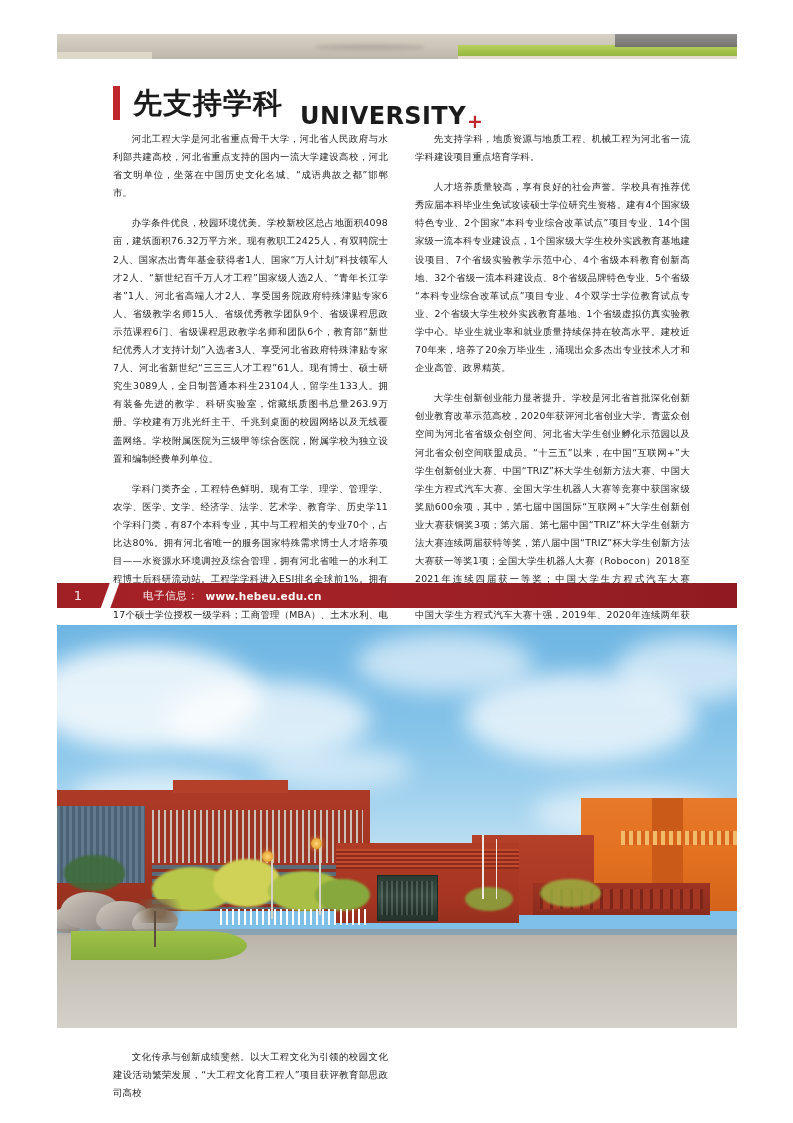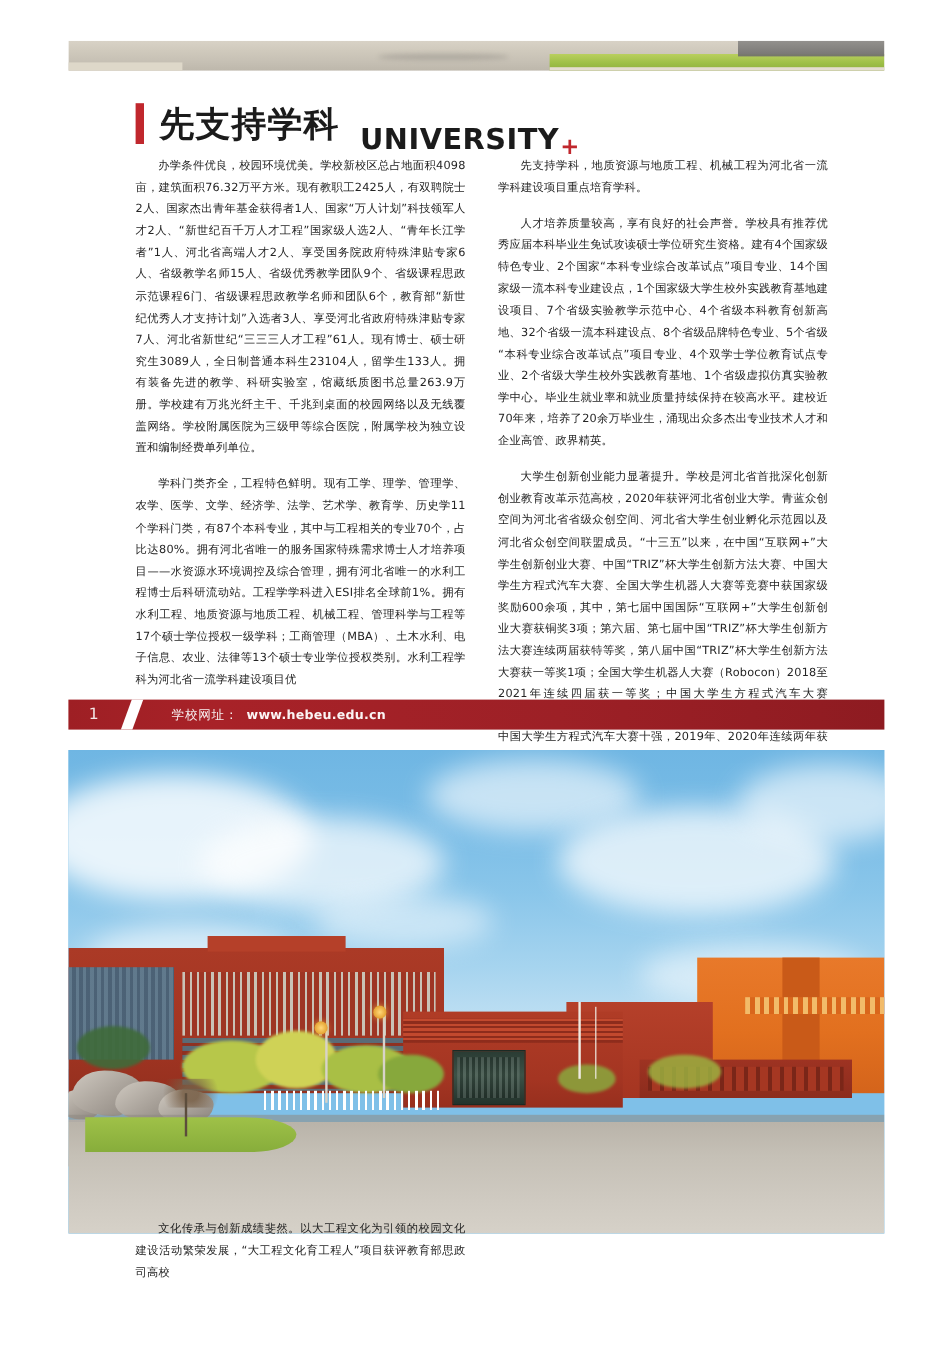--- a/index.html
+++ b/index.html
@@ -514,21 +514,21 @@
     bottom: 26%;
     width: 9%;
     height: 6%;
     background: radial-gradient(circle, rgba(120,95,70,.85) 20%, rgba(120,95,70,0) 70%);
   }
 
   
   .bottom-columns {
     position: absolute;
     left: 113px;
-    top: 1016px;
+    top: 1048px;
     width: 578px;
     display: flex;
     gap: 27px;
   }
   .bottom-columns .col p {
     font-size: 9.4px;
     line-height: 18.1px;
   }
 </style>
 </head>
@@ -546,36 +546,37 @@
   <div class="title-rule"></div>
   <div class="title-cn">先支持学科</div>
   <div class="title-en">
     <span>UNIVERSITY</span><span class="title-plus">+</span>
   </div>
 </div>
 
 <div class="columns">
 
   <div class="col">
+    <p>河北工程大学是河北省重点骨干大学，河北省人民政府与水利部共建高校，河北省重点支持的国内一流大学建设高校，河北省文明单位，坐落在中国历史文化名城、“成语典故之都”邯郸市。</p>
     <p>办学条件优良，校园环境优美。学校新校区总占地面积4098亩，建筑面积76.32万平方米。现有教职工2425人，有双聘院士2人、国家杰出青年基金获得者1人、国家“万人计划”科技领军人才2人、“新世纪百千万人才工程”国家级人选2人、“青年长江学者”1人、河北省高端人才2人、享受国务院政府特殊津贴专家6人、省级教学名师15人、省级优秀教学团队9个、省级课程思政示范课程6门、省级课程思政教学名师和团队6个，教育部“新世纪优秀人才支持计划”入选者3人、享受河北省政府特殊津贴专家7人、河北省新世纪“三三三人才工程”61人。现有博士、硕士研究生3089人，全日制普通本科生23104人，留学生133人。拥有装备先进的教学、科研实验室，馆藏纸质图书总量263.9万册。学校建有万兆光纤主干、千兆到桌面的校园网络以及无线覆盖网络。学校附属医院为三级甲等综合医院，附属学校为独立设置和编制经费单列单位。</p>
     <p>学科门类齐全，工程特色鲜明。现有工学、理学、管理学、农学、医学、文学、经济学、法学、艺术学、教育学、历史学11个学科门类，有87个本科专业，其中与工程相关的专业70个，占比达80%。拥有河北省唯一的服务国家特殊需求博士人才培养项目——水资源水环境调控及综合管理，拥有河北省唯一的水利工程博士后科研流动站。工程学学科进入ESI排名全球前1%。拥有水利工程、地质资源与地质工程、机械工程、管理科学与工程等17个硕士学位授权一级学科；工商管理（MBA）、土木水利、电子信息、农业、法律等13个硕士专业学位授权类别。水利工程学科为河北省一流学科建设项目优</p>
   </div>
 
   <div class="col">
     <p>先支持学科，地质资源与地质工程、机械工程为河北省一流学科建设项目重点培育学科。</p>
     <p>人才培养质量较高，享有良好的社会声誉。学校具有推荐优秀应届本科毕业生免试攻读硕士学位研究生资格。建有4个国家级特色专业、2个国家“本科专业综合改革试点”项目专业、14个国家级一流本科专业建设点，1个国家级大学生校外实践教育基地建设项目、7个省级实验教学示范中心、4个省级本科教育创新高地、32个省级一流本科建设点、8个省级品牌特色专业、5个省级“本科专业综合改革试点”项目专业、4个双学士学位教育试点专业、2个省级大学生校外实践教育基地、1个省级虚拟仿真实验教学中心。毕业生就业率和就业质量持续保持在较高水平。建校近70年来，培养了20余万毕业生，涌现出众多杰出专业技术人才和企业高管、政界精英。</p>
     <p>大学生创新创业能力显著提升。学校是河北省首批深化创新创业教育改革示范高校，2020年获评河北省创业大学。青蓝众创空间为河北省省级众创空间、河北省大学生创业孵化示范园以及河北省众创空间联盟成员。“十三五”以来，在中国“互联网+”大学生创新创业大赛、中国“TRIZ”杯大学生创新方法大赛、中国大学生方程式汽车大赛、全国大学生机器人大赛等竞赛中获国家级奖励600余项，其中，第七届中国国际“互联网+”大学生创新创业大赛获铜奖3项；第六届、第七届中国“TRIZ”杯大学生创新方法大赛连续两届获特等奖，第八届中国“TRIZ”杯大学生创新方法大赛获一等奖1项；全国大学生机器人大赛（Robocon）2018至2021年连续四届获一等奖；中国大学生方程式汽车大赛（FSCC）“凌云车队”2016年、2017年、2018年连续三年进入中国大学生方程式汽车大赛十强，2019年、2020年连续两年获高速避障项目第一名。</p>
   </div>
 
 </div>
 
 <div class="footer-bar">
   <div class="footer-page-no">1</div>
   <div class="footer-slash"></div>
-  <div class="footer-label">学校网址：</div>
+  <div class="footer-label">电子信息：</div>
   <div class="footer-url">www.hebeu.edu.cn</div>
 </div>
 
 <div class="photo">
 
   <div class="sky"></div>
   <div class="cloud c1"></div>
   <div class="cloud c2"></div>
   <div class="cloud c3"></div>
   <div class="cloud c4"></div>

